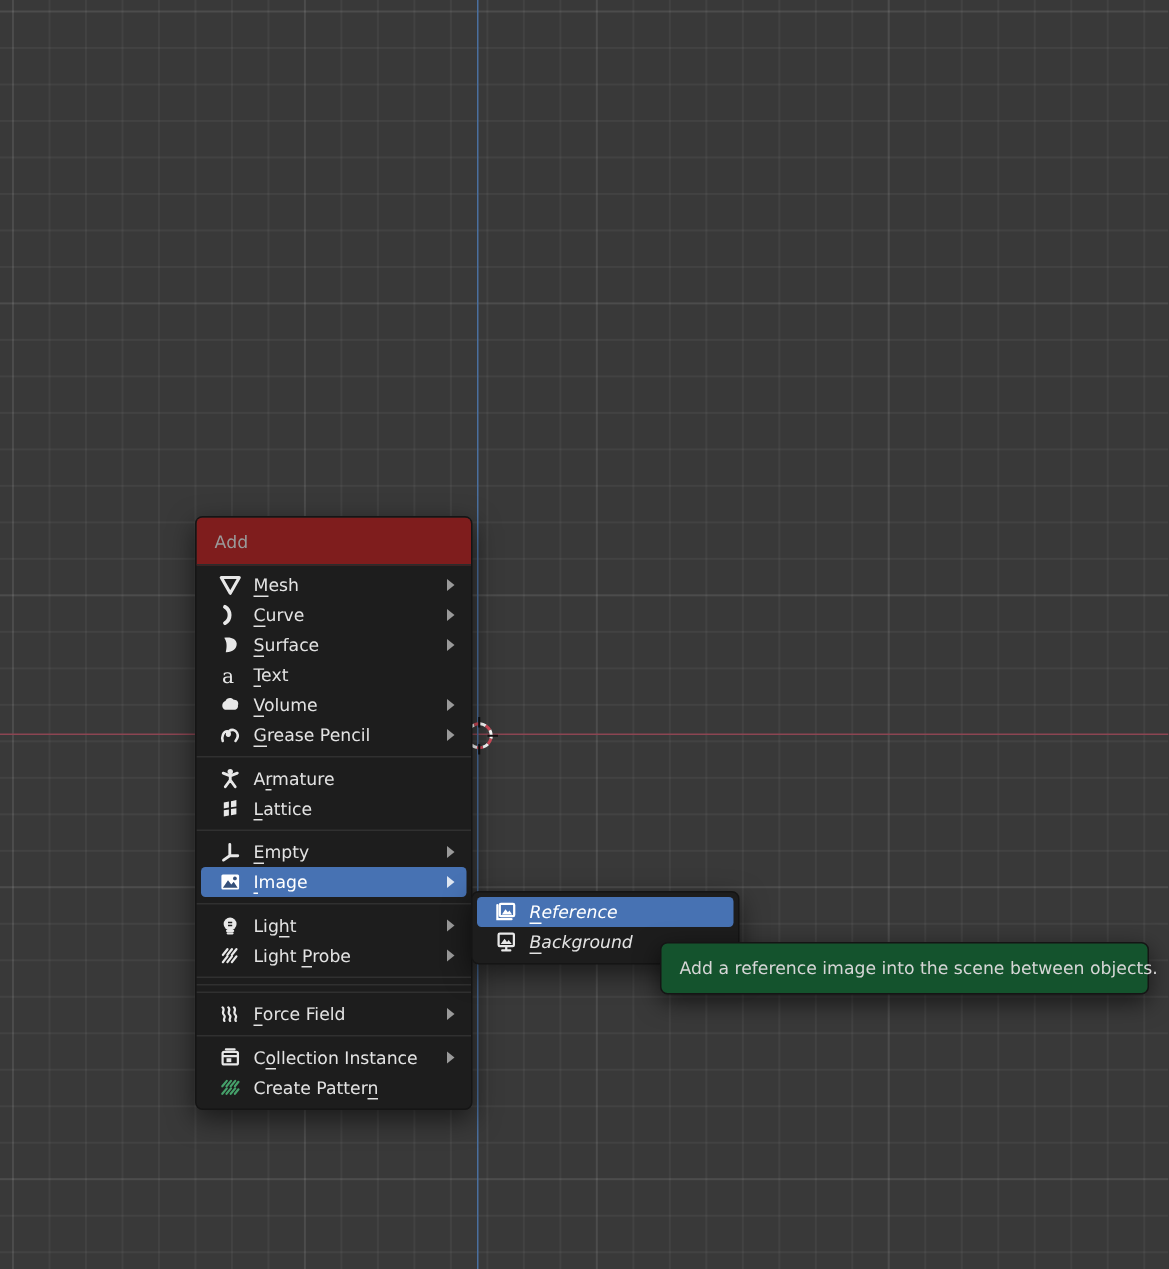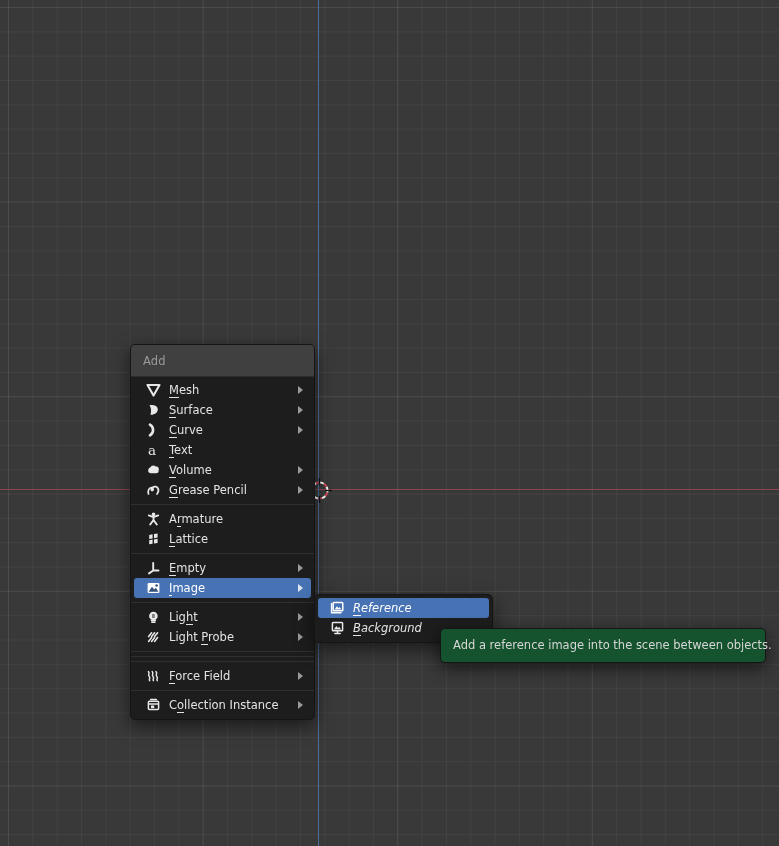--- a/index.html
+++ b/index.html
@@ -82,21 +82,21 @@
     border-radius: 5px;
     box-shadow: 0 6px 18px rgba(0,0,0,0.55);
     padding: 0 0 4px 0;
     overflow: hidden;
     z-index: 20;
   }
   .menu-title {
     color: #9a9a9a;
     font-size: 11.5px;
     padding: 9px 0 8px 12px;
-    background: #404040;
+    background: #7f1d1d;
     border-bottom: 1px solid #2c2c2c;
     letter-spacing: 0.1px;
   }
   .menu-body { padding-top: 3px; }
   .mi {
     position: relative;
     display: flex;
     align-items: center;
     height: 20px;
     padding: 0 8px 0 10px;
@@ -210,34 +210,34 @@
             <path d="M1.5 2 L13.5 2 L7.5 12.5 Z" fill="none" stroke="#e8e8e8" stroke-width="2.1" stroke-linejoin="round"></path>
           </svg>
       </span>
       <span class="label"><u>M</u>esh</span>
       <span class="arrow"></span>
     </div>
 
     <div class="mi">
       <span class="ico">
         <svg width="15" height="14" viewBox="0 0 15 14">
+            <path d="M4 1.6 A6.3 6.3 0 0 1 4 12.4" fill="none" stroke="#e8e8e8" stroke-width="2.6" stroke-linecap="round"></path>
+          </svg>
+      </span>
+      <span class="label"><u>C</u>urve</span>
+      <span class="arrow"></span>
+    </div>
+
+    <div class="mi">
+      <span class="ico">
+        <svg width="15" height="14" viewBox="0 0 15 14">
             <path d="M3.5 2.2 C8 1.4 11.5 3 11.8 6 C12 9.5 8.8 12 4.5 11.8 C5.5 8 5.2 4.5 3.5 2.2 Z" fill="#e8e8e8"></path>
           </svg>
       </span>
       <span class="label"><u>S</u>urface</span>
-      <span class="arrow"></span>
-    </div>
-
-    <div class="mi">
-      <span class="ico">
-        <svg width="15" height="14" viewBox="0 0 15 14">
-            <path d="M4 1.6 A6.3 6.3 0 0 1 4 12.4" fill="none" stroke="#e8e8e8" stroke-width="2.6" stroke-linecap="round"></path>
-          </svg>
-      </span>
-      <span class="label"><u>C</u>urve</span>
       <span class="arrow"></span>
     </div>
 
 
     <div class="mi">
       <span class="ico">
         <svg width="15" height="14" viewBox="0 0 15 14">
             <text x="2" y="12" font-family="DejaVu Serif, serif" font-size="13.5" fill="#e8e8e8">a</text>
           </svg>
       </span>
@@ -370,20 +370,37 @@
             <rect x="2.4" y="3.2" width="10.2" height="8.4" rx="1" fill="none" stroke="#e8e8e8" stroke-width="1.5"></rect>
             <path d="M2.4 6 L12.6 6" stroke="#e8e8e8" stroke-width="1.5"></path>
             <path d="M4.6 1.5 L10.4 1.5" stroke="#e8e8e8" stroke-width="1.5" stroke-linecap="round"></path>
             <rect x="5" y="7.5" width="3.2" height="2.6" fill="#e8e8e8"></rect>
           </svg>
       </span>
       <span class="label">C<u>o</u>llection Instance</span>
       <span class="arrow"></span>
     </div>
 
+    <div class="mi">
+      <span class="ico">
+        <svg width="15" height="14" viewBox="0 0 15 14">
+            <g stroke="#45a06a" stroke-width="1.45" stroke-linecap="round">
+              <path d="M2.2 6.2 L5.2 2.6"></path>
+              <path d="M5.0 6.2 L8.0 2.6"></path>
+              <path d="M7.8 6.2 L10.8 2.6"></path>
+              <path d="M10.6 6.2 L13.0 3.2"></path>
+              <path d="M2.2 11.2 L5.2 7.6"></path>
+              <path d="M5.0 11.2 L8.0 7.6"></path>
+              <path d="M7.8 11.2 L10.8 7.6"></path>
+              <path d="M10.6 11.2 L13.0 8.2"></path>
+            </g>
+          </svg>
+      </span>
+      <span class="label">Create Patter<u>n</u></span>
+    </div>
 
   </div>
 </div>
 
 <div id="sub-menu">
   <div class="mi selected">
     <span class="ico">
       <svg width="15" height="14" viewBox="0 0 15 14">
         <rect x="3.2" y="1.6" width="9.6" height="8.2" rx="0.8" fill="none" stroke="#ffffff" stroke-width="1.5"></rect>
         <path d="M4.6 8.6 L7.0 5.2 L8.6 7.2 L9.6 6.0 L11.4 8.6 Z" fill="#ffffff"></path>

